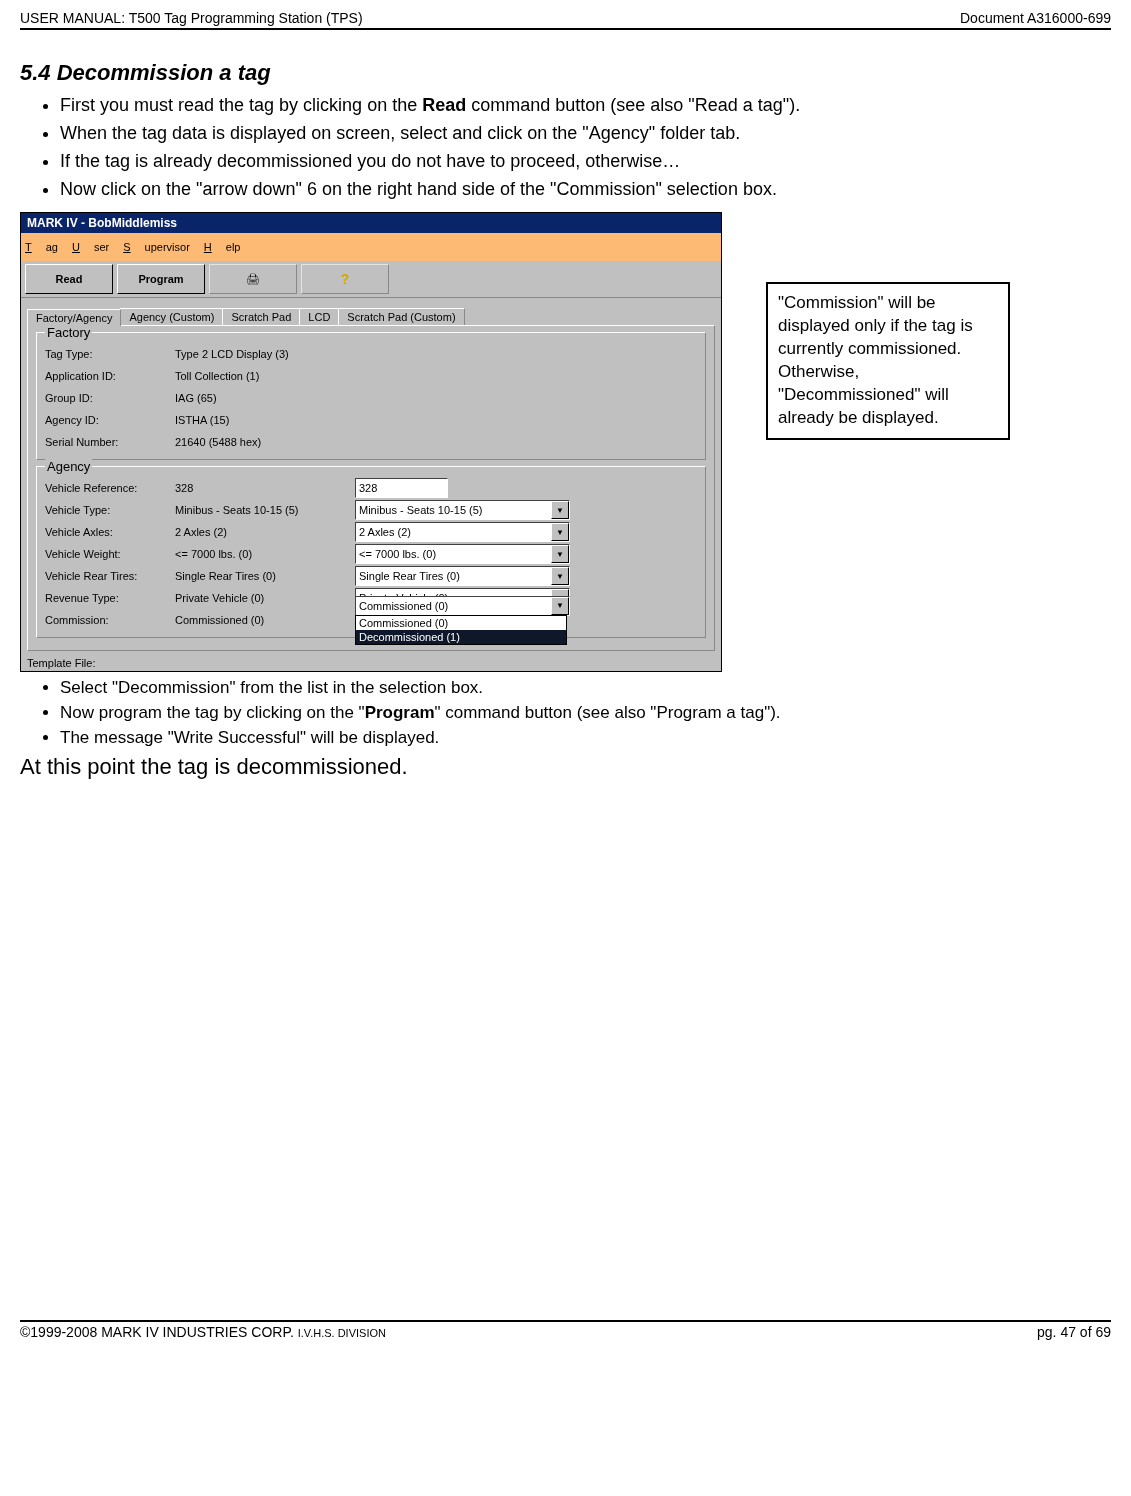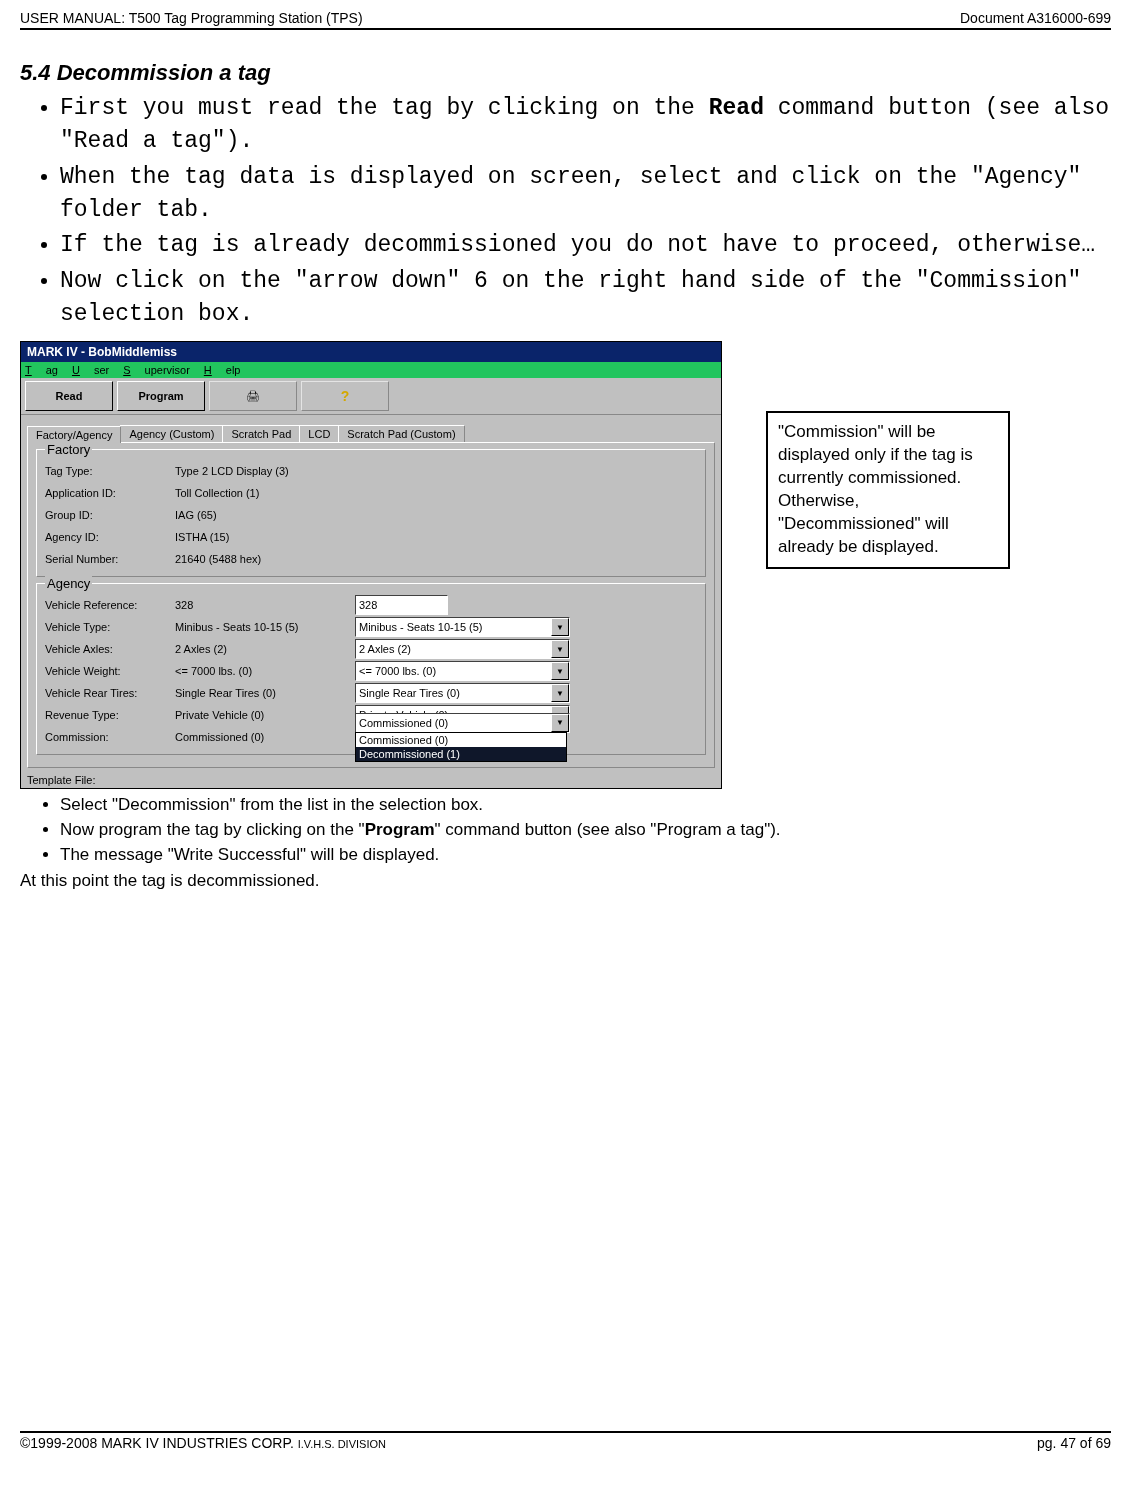--- a/index.html
+++ b/index.html
@@ -23,23 +23,22 @@
   }
   .section-title {
     font-size: 22px;
     font-weight: bold;
     font-style: italic;
     margin: 30px 0 6px 0;
   }
   ul.bullets {
     margin: 4px 0 10px 0;
     padding-left: 40px;
-    font-size: 23px;
+    font-size: 18px;
     line-height: 1.45;
-    font-family: Liberation Mono, monospace;
   }
   ul.bullets li { margin-bottom: 2px; }
   .content-row {
     display: flex;
     gap: 44px;
   }
   .app-window {
     width: 700px;
     border: 1px solid #000;
     background: #c0c0c0;
@@ -47,22 +46,22 @@
     font-size: 11px;
   }
   .titlebar {
     background: #0A246A;
     color: #fff;
     font-weight: bold;
     padding: 3px 6px;
     font-size: 12px;
   }
   .menubar {
-    background: #22c55e;
-    padding: 2px 4px;
+    background: #fdba74;
+    padding: 8px 4px;
     font-size: 11px;
   }
   .menubar span { margin-right: 14px; }
   .menubar .u { text-decoration: underline; }
   .toolbar {
     background: #c0c0c0;
     display: flex;
     padding: 3px 0;
     border-bottom: 1px solid #888;
   }
@@ -191,21 +190,21 @@
     align-self: flex-start;
     margin-top: 70px;
   }
   ul.bullets2 {
     margin: 4px 0 4px 0;
     padding-left: 40px;
     font-size: 17px;
     line-height: 1.45;
   }
   .closing {
-    font-size: 17px;
+    font-size: 22px;
   }
   .footer-bar {
     display:flex;
     justify-content:space-between;
     font-size:14px;
     border-top:2px solid #000;
     padding-top:2px;
     margin-top: 540px;
   }
   .sub { font-size:11px; }

